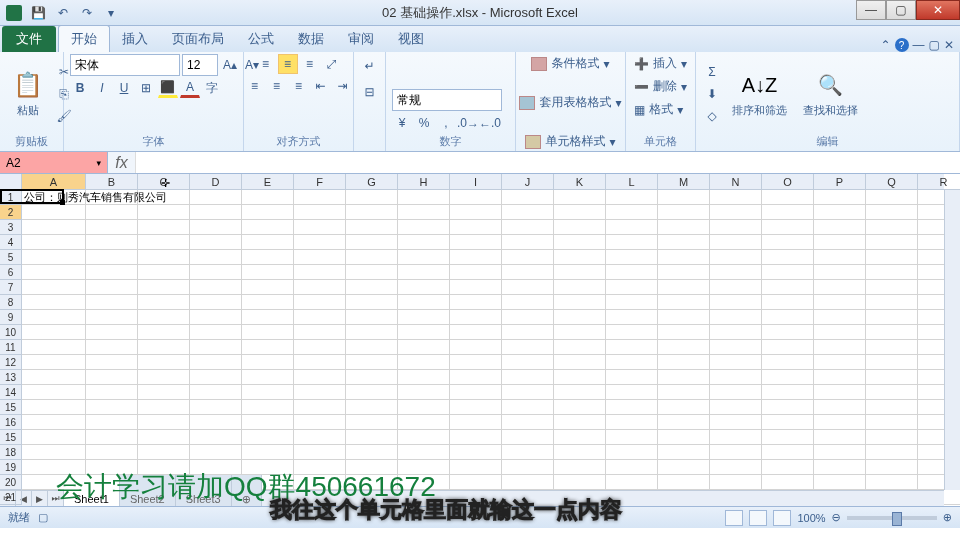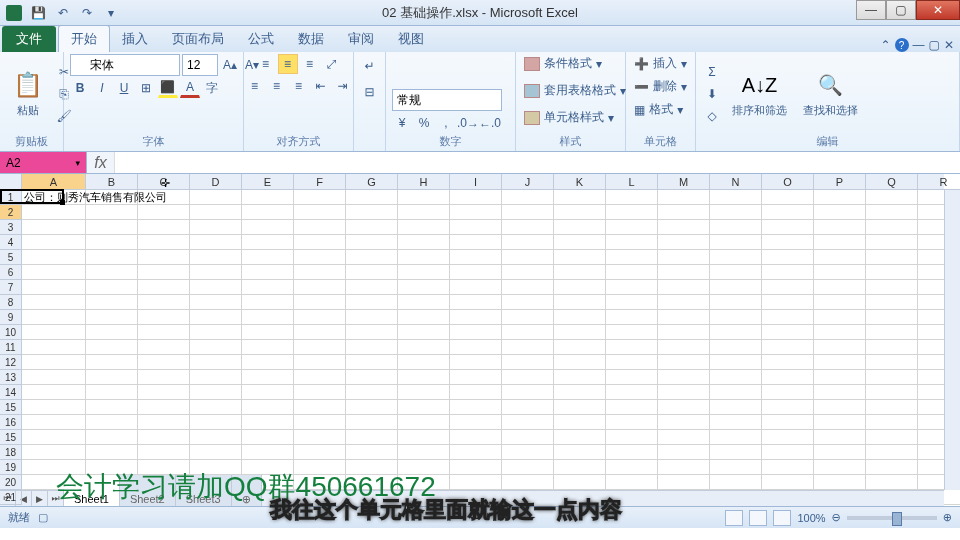--- a/index.html
+++ b/index.html
@@ -27,30 +27,30 @@
 .ribbon { height: 100px; background: linear-gradient(#f5f9fd,#e8f2fb); border-bottom: 1px solid #a0b8d8; display: flex; }
 .group { border-right: 1px solid #c4d6ec; display: flex; flex-direction: column; padding: 2px 6px 1px; }
 .group-content { flex: 1; display: flex; align-items: center; gap: 4px; }
 .group-label { font-size: 11px; color: #5a7aa8; text-align: center; padding: 1px 0; }
 .big-btn { display: flex; flex-direction: column; align-items: center; justify-content: center; padding: 4px 6px; cursor: pointer; }
 .big-btn .icon { width: 32px; height: 32px; display: flex; align-items: center; justify-content: center; font-size: 24px; }
 .big-btn .lbl { font-size: 11px; color: #3b5e8c; margin-top: 2px; }
 .vstack { display: flex; flex-direction: column; gap: 2px; }
 .hstack { display: flex; align-items: center; gap: 2px; }
 .small-btn { width: 20px; height: 20px; display: flex; align-items: center; justify-content: center; font-size: 12px; color: #3b5e8c; cursor: pointer; border: 1px solid transparent; }
-.font-name { width: 110px; height: 22px; border: 1px solid #a0b8d8; background: #fff; font-size: 12px; padding: 0 19px; }
+.font-name { width: 110px; height: 22px; border: 1px solid #a0b8d8; background: #fff; font-size: 12px; padding: 0 4px; }
 .font-size { width: 36px; height: 22px; border: 1px solid #a0b8d8; background: #fff; font-size: 12px; padding: 0 4px; }
 .numfmt { width: 110px; height: 22px; border: 1px solid #a0b8d8; background: #fff; font-size: 12px; padding: 0 4px; }
 .hl-yellow { background: #ffe066; border: 1px solid #f0c36d; }
 .style-item { font-size: 12px; color: #3b5e8c; padding: 1px 2px; white-space: nowrap; cursor: pointer; display: flex; align-items: center; gap: 4px; }
 .style-ico { width: 16px; height: 14px; background: #d4a5a5; border: 1px solid #b88; }
 
 
 .formula-row { height: 22px; display: flex; align-items: stretch; border-bottom: 1px solid #a0b8d8; background: #f0f5fb; }
-.name-box { width: 87px; border-right: 1px solid #a0b8d8; background: #ec4899; font-size: 12px; padding: 2px 6px; display: flex; align-items: center; }
+.name-box { width: 108px; border-right: 1px solid #a0b8d8; background: #fca5a5; font-size: 12px; padding: 2px 6px; display: flex; align-items: center; }
 .fx-icon { width: 28px; display: flex; align-items: center; justify-content: center; font-style: italic; font-size: 16px; color: #666; border-right: 1px solid #ddd; }
 .formula-input { flex: 1; background: #fff; font-size: 12px; padding: 2px 6px; }
 
 
 .grid-wrap { position: relative; height: 332px; overflow: hidden; background: #fff; }
 .corner { position: absolute; left: 0; top: 0; width: 22px; height: 16px; background: #e8eef7; border-right: 1px solid #c0ccdb; border-bottom: 1px solid #c0ccdb; z-index: 3; }
 .col-headers { position: absolute; left: 22px; top: 0; right: 16px; height: 16px; display: flex; z-index: 2; background: #e8eef7; }
 .col-h { width: 52px; border-right: 1px solid #c0ccdb; border-bottom: 1px solid #c0ccdb; text-align: center; font-size: 11px; color: #333; line-height: 16px; flex-shrink: 0; }
 .col-h.sel { background: #f9d38c; }
 .row-headers { position: absolute; left: 0; top: 16px; width: 22px; bottom: 16px; z-index: 2; background: #e8eef7; }
@@ -196,21 +196,21 @@
         <div class="small-btn">%</div>
         <div class="small-btn">,</div>
         <div class="small-btn">.0→</div>
         <div class="small-btn">←.0</div>
       </div>
     </div>
     <div class="group-label">数字</div>
   </div>
 
   <div class="group" style="width:110px;">
-    <div class="group-content vstack" style="align-items:flex-start;gap:8px;">
+    <div class="group-content vstack" style="align-items:center;gap:20px;">
       <div class="style-item"><span class="style-ico"></span><span>条件格式</span> ▾</div>
       <div class="style-item"><span class="style-ico" style="background:#a5c4d4;"></span><span>套用表格格式</span> ▾</div>
       <div class="style-item"><span class="style-ico" style="background:#d4c9a5;"></span><span>单元格样式</span> ▾</div>
     </div>
     <div class="group-label">样式</div>
   </div>
 
   <div class="group" style="width:70px;">
     <div class="group-content vstack" style="align-items:flex-start;gap:4px;">
       <div class="style-item">➕ <span>插入</span> ▾</div>

